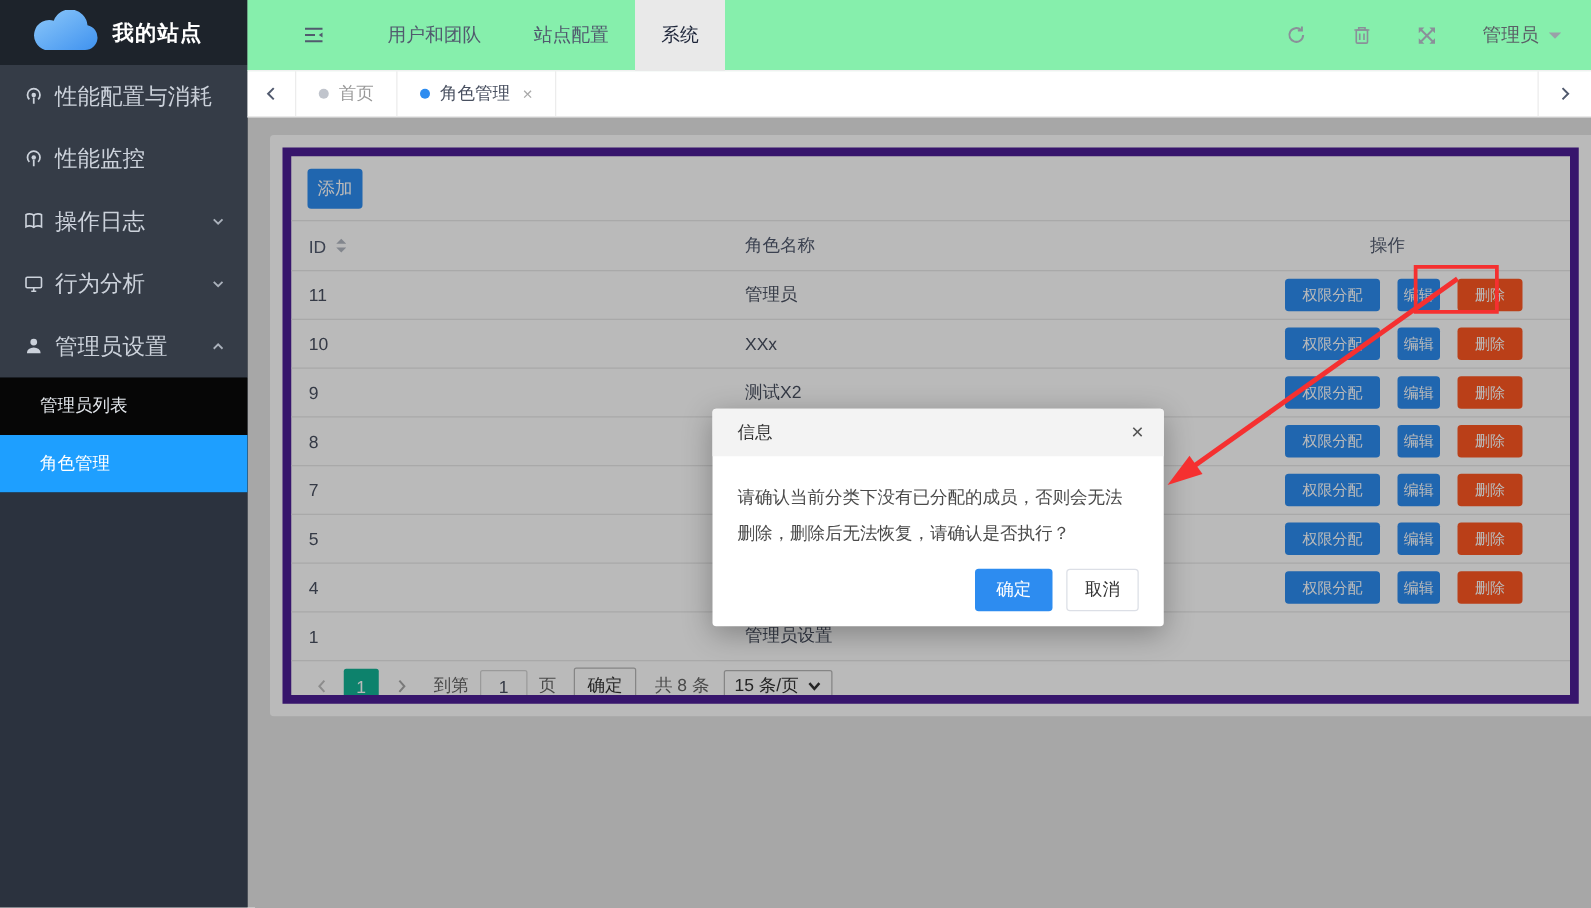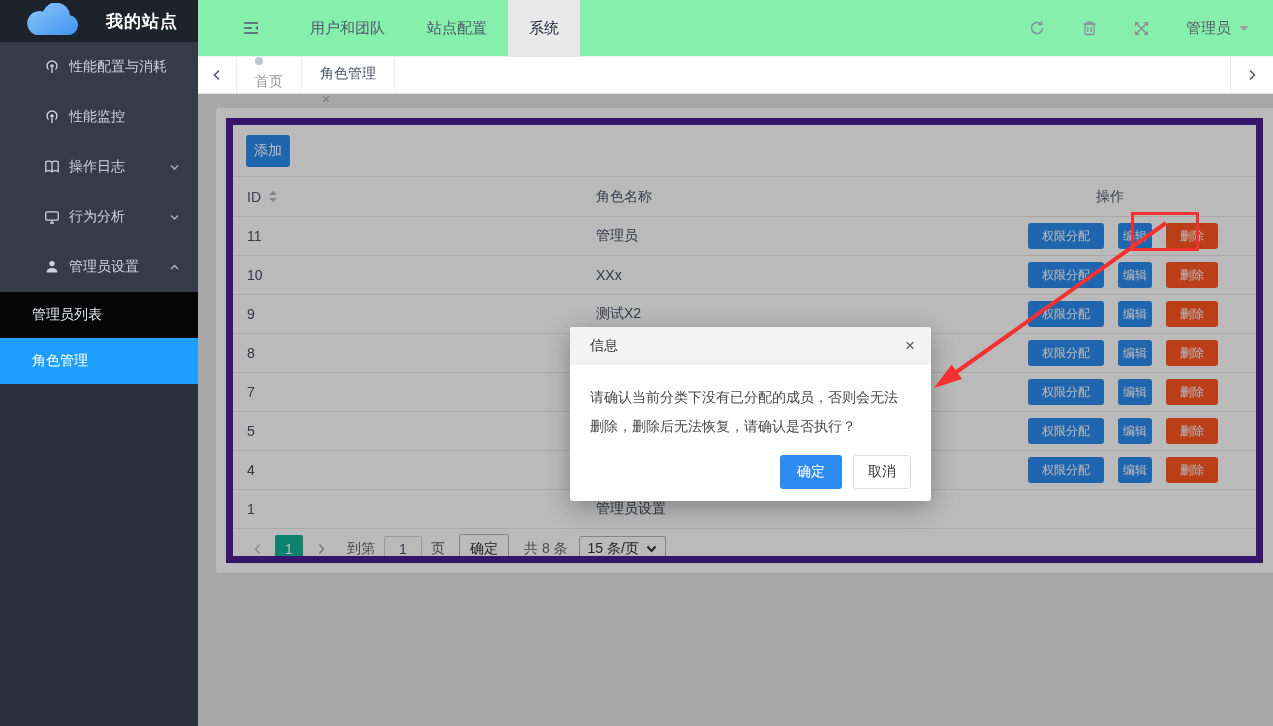--- a/index.html
+++ b/index.html
@@ -1,25 +1,25 @@
 <!DOCTYPE html>
 <html><head>
 <meta charset="utf-8">
 <style>
   * { margin:0; padding:0; box-sizing:border-box; }
   html,body { width:1273px; height:726px; overflow:hidden; }
   body { position:relative; background:#e5e5e5; font-family:"Liberation Sans","DejaVu Sans",sans-serif; }
 
   
   .sidebar { position:absolute; left:0; top:0; width:198px; height:726px; background:#2b323e; z-index:5; display:flex; flex-direction:column; }
-  .logo { height:42px; background:#1d232b; display:flex; align-items:center; flex:none;gap:16px; }
+  .logo { height:52px; background:#1d232b; display:flex; align-items:center; flex:none; }
   .logo svg { margin-left:22px; }
   .logo-title { color:#fff; font-size:17px; font-weight:bold; margin-left:10px; letter-spacing:1px; }
   .menu { background:#353c47; flex:none; }
-  .menu-item { height:50px; display:flex; align-items:center; padding-left:19px; color:#ccd2db; font-size:14px; position:relative; cursor:pointer;margin-left:25px; }
+  .menu-item { height:50px; display:flex; align-items:center; padding-left:19px; color:#ccd2db; font-size:18px; position:relative; cursor:pointer; }
   .menu-item .mi-icon { width:16px; height:16px; margin-right:9px; flex:none; }
   .menu-item .chev { position:absolute; right:18px; top:50%; margin-top:-5px; }
   .submenu { background:#060606; flex:none; }
   .submenu-item { height:46px; display:flex; align-items:center; padding-left:32px; color:#e3e7ec; font-size:14px; cursor:pointer; }
   .submenu-item.active { background:#1e9fff; color:#fff; }
   .side-fill { flex:1; background:#2b323e; }
 
   
   .header { position:absolute; left:198px; top:0; right:0; height:57px; background:#86efac; z-index:5; display:flex; align-items:center; border-bottom:1px solid #f0f0f0; }
   .collapse-btn { margin-left:45px; margin-right:30px; cursor:pointer; display:flex; }
@@ -28,21 +28,21 @@
   .hnav-item.active { background:#e9e9e9; color:#1c2438; }
   .hicons { margin-left:auto; display:flex; align-items:center; gap:37px; margin-right:24px; }
   .hicon { cursor:pointer; display:flex; }
   .huser { display:flex; align-items:center; gap:8px; cursor:pointer; font-size:15px; color:#5a5f66; }
   .caret-down { width:0; height:0; border:5px solid transparent; border-top-color:#9aa0a8; margin-top:5px; }
 
   
   .tabbar { position:absolute; left:198px; top:57px; right:0; height:37px; background:#fff; z-index:5; display:flex; align-items:stretch; border-bottom:1px solid #e4e4e4; }
   .tab-nav { width:39px; display:flex; align-items:center; justify-content:center; border-right:1px solid #ececec; cursor:pointer; }
   .tab-nav.right { margin-left:auto; border-right:none; border-left:1px solid #ececec; width:43px; }
-  .tab { display:flex; padding:0 18px; border-right:1px solid #ececec; font-size:14px; color:#999; cursor:pointer; gap:8px;flex-direction:column; }
+  .tab { display:flex; align-items:center; padding:0 18px; border-right:1px solid #ececec; font-size:14px; color:#999; cursor:pointer; gap:8px; }
   .tab.active { color:#495060; }
   .dot { width:8px; height:8px; border-radius:50%; background:#c0c4cc; }
   .tab.active .dot { background:#2d8cf0; }
   .tab-close { color:#aaa; font-size:14px; margin-left:2px; }
 
   
   .content { position:absolute; left:198px; top:94px; right:0; bottom:0; background:#e5e5e5; z-index:1; }
   .card { position:absolute; left:18px; top:14px; right:0; height:465px; background:#fff; border-radius:3px 0 0 3px; padding:10px; }
   .panel { border:7px solid #4c1d95; height:445px; overflow:hidden; }
   .toolbar { height:52px; display:flex; align-items:center; padding-left:13px; border-bottom:1px solid #e8e8e8; }

